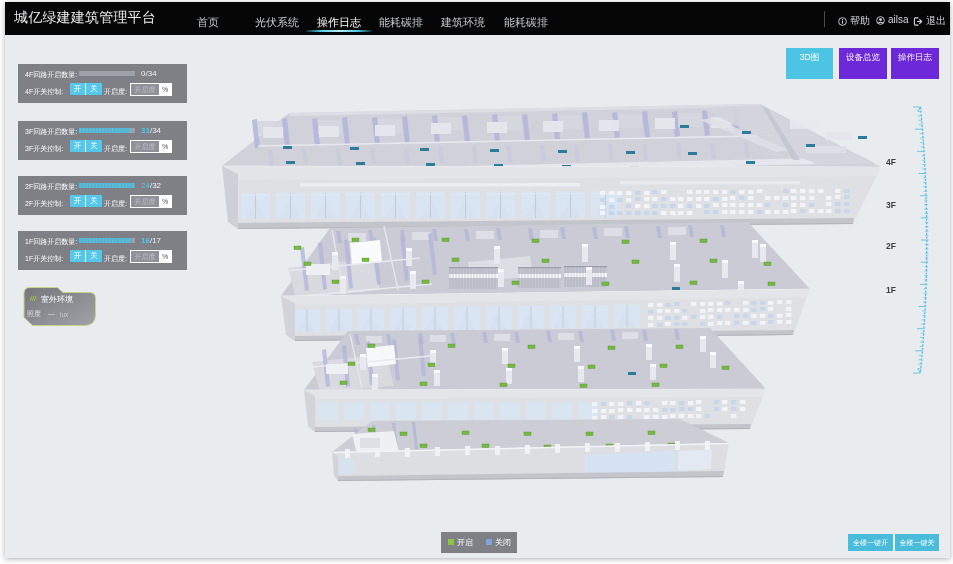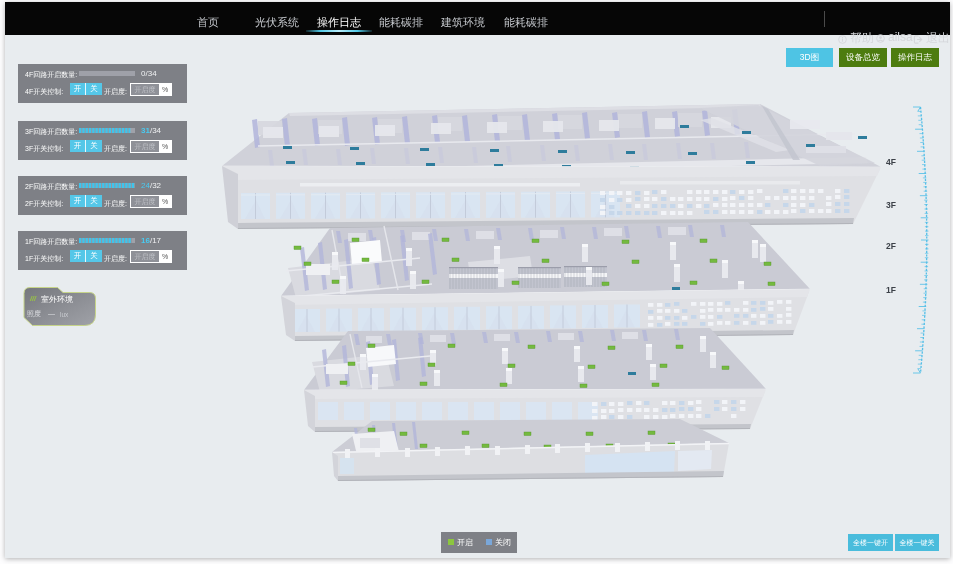--- a/index.html
+++ b/index.html
@@ -4,25 +4,25 @@
 *{margin:0;padding:0;box-sizing:border-box}
 html,body{width:953px;height:564px}
 body{background:#fdfdfe;font-family:"Liberation Sans",sans-serif;position:relative;overflow:hidden}
 .app{position:absolute;left:5px;top:2px;width:945px;height:556px;background:#e8ecef;box-shadow:0 1px 5px rgba(0,0,0,0.3)}
 .topbar{position:absolute;left:0;top:0;width:100%;height:33px;background:#060606}
 .title{position:absolute;left:9px;top:7px;font-size:14px;color:#eeeef0;letter-spacing:0.2px}
 .nav{position:absolute;top:13px;font-size:11px;color:#c6c9ce;white-space:nowrap}
 .nav.act{color:#fff}
 .nav.act::after{content:"";position:absolute;left:-11px;right:-11px;bottom:-2px;height:2px;background:linear-gradient(90deg,rgba(80,200,230,0.15),#4fc8e6 22%,#b9edfb 50%,#4fc8e6 78%,rgba(80,200,230,0.15))}
 .hr-sep{position:absolute;left:819px;top:9px;width:1px;height:16px;background:#4a4a4a}
-.tb{position:absolute;top:28px;font-size:12px;color:#d5d7db;white-space:nowrap}
+.tb{position:absolute;top:12px;font-size:10px;color:#d5d7db;white-space:nowrap}
 .tb svg{vertical-align:-2px;margin-right:3px}
-.btn{position:absolute;font-size:8.5px;color:#fff;text-align:center;line-height:19px;height:19px}
+.btn{position:absolute;font-size:8.5px;color:#fff;text-align:center;line-height:19px;height:31px}
 .cyan{background:#4ec4e4}
-.gray{background:#4d7c0f}
+.gray{background:#6d28d9}
 .panel{position:absolute;left:13px;width:169px;height:39px;background:#7e8086}
 .pl{position:absolute;font-size:7px;color:#fff;white-space:nowrap}
 .pbar{position:absolute;width:56px;height:5px;background:#94979e}
 .pbar svg{display:block}
 .pn{position:absolute;font-size:8px;color:#f0f1f3;white-space:nowrap}
 .onoff{position:absolute;white-space:nowrap;font-size:0}
 .on,.off{display:inline-block;width:16px;height:12px;background:#55c7e8;color:#fff;font-size:7.5px;text-align:center;line-height:12px}
 .on{border-right:1px solid #e8f7fc}
 .ipt{position:absolute;border:1px solid #fff;background:#8f9198;height:13px;white-space:nowrap;font-size:0}
 .ph{display:inline-block;width:28px;text-align:center;color:#c0c2c8;font-size:7px;line-height:11px;vertical-align:top}
@@ -835,20 +835,21 @@
       <line x1="915.1" y1="350.8" x2="922.6" y2="350.8" stroke="#54bfe8" stroke-width="0.9" opacity="0.95"></line>
       <line x1="918.7" y1="355.3" x2="922.2" y2="355.3" stroke="#54bfe8" stroke-width="0.9" opacity="0.75"></line>
       <line x1="918.3" y1="359.7" x2="921.8" y2="359.7" stroke="#54bfe8" stroke-width="0.9" opacity="0.75"></line>
       <line x1="917.8" y1="364.1" x2="921.3" y2="364.1" stroke="#54bfe8" stroke-width="0.9" opacity="0.75"></line>
       <line x1="917.4" y1="368.6" x2="920.9" y2="368.6" stroke="#54bfe8" stroke-width="0.9" opacity="0.75"></line>
       <line x1="913.0" y1="373.0" x2="920.5" y2="373.0" stroke="#54bfe8" stroke-width="0.9" opacity="0.95"></line>
 </svg>
 
 <div class="topbar">
 
+  <div class="title">城亿绿建建筑管理平台</div>
 
   <div class="nav" style="left:192px">首页</div>
 
   <div class="nav" style="left:250px">光伏系统</div>
 
   <div class="nav act" style="left:312px">操作日志</div>
 
   <div class="nav" style="left:374px">能耗碳排</div>
 
   <div class="nav" style="left:436px">建筑环境</div>

